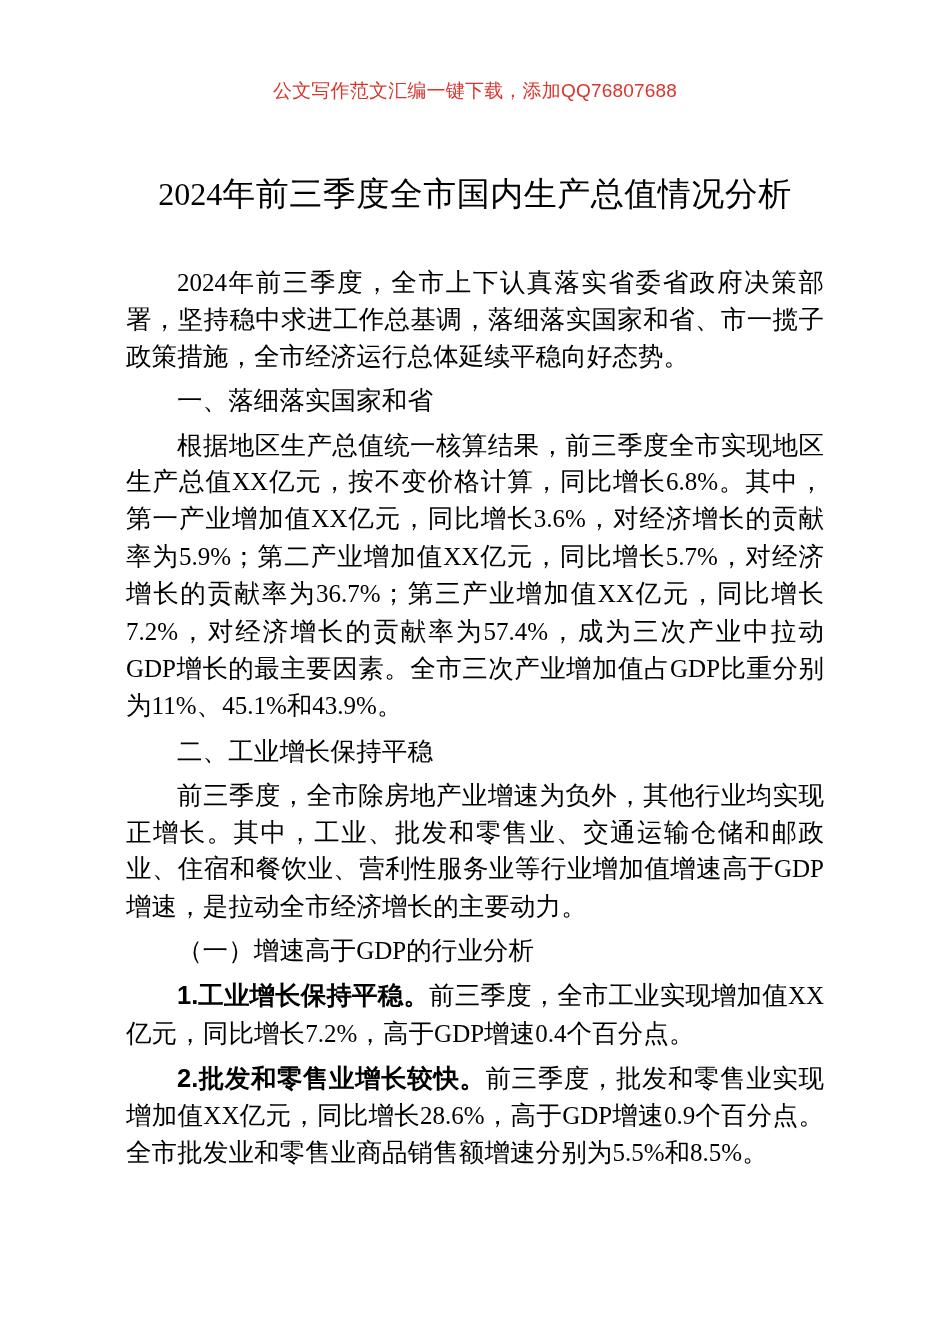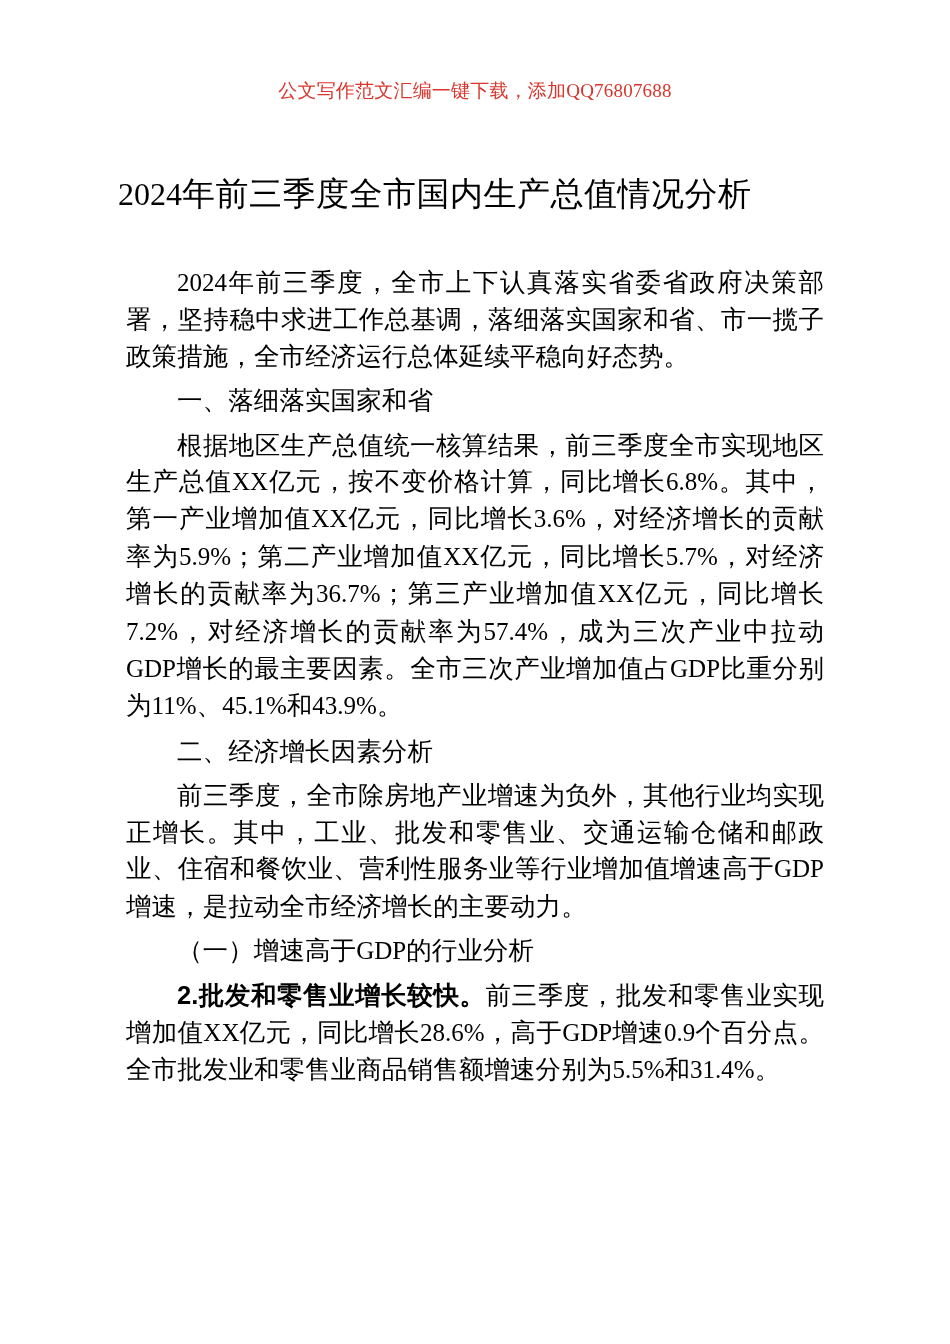--- a/index.html
+++ b/index.html
@@ -27,35 +27,36 @@
   .promo-header {
     position: absolute;
     top: 78px;
     left: 0;
     width: 950px;
     text-align: center;
     color: #d9352c;
     font-size: 19px;
     line-height: 26px;
     letter-spacing: 0.2px;
-    font-family: Liberation Serif, serif;
+    font-family: Liberation Sans, sans-serif;
     white-space: nowrap;
   }
 
   
   .doc {
     position: absolute;
     top: 168px;
     left: 118px;
     width: 714px;
   }
 
   .doc-title {
     font-size: 33px;
     line-height: 52px;
+    text-align: center;
     font-weight: 400;
     letter-spacing: 0.5px;
     margin: 0 0 44px 0;
     font-family: "Liberation Sans", "DejaVu Sans", sans-serif;
   }
 
   .para {
     font-size: 25.5px;
     line-height: 36.4px;
     text-align: justify;
@@ -100,23 +101,24 @@
   <div class="doc">
 
     <h1 class="doc-title"><span class="lat">2024</span>年前三季度全市国内生产总值情况分析</h1>
 
     <p class="para indent"><span class="lat">2024</span>年前三季度，全市上下认真落实省委省政府决策部署，坚持稳中求进工作总基调，落细落实国家和省、市一揽子政策措施，全市经济运行总体延续平稳向好态势。</p>
 
     <p class="para indent">一、落细落实国家和省</p>
 
     <p class="para indent">根据地区生产总值统一核算结果，前三季度全市实现地区生产总值<span class="lat">XX</span>亿元，按不变价格计算，同比增长<span class="lat">6.8%</span>。其中，第一产业增加值<span class="lat">XX</span>亿元，同比增长<span class="lat">3.6%</span>，对经济增长的贡献率为<span class="lat">5.9%</span>；第二产业增加值<span class="lat">XX</span>亿元，同比增长<span class="lat">5.7%</span>，对经济增长的贡献率为<span class="lat">36.7%</span>；第三产业增加值<span class="lat">XX</span>亿元，同比增长<span class="lat">7.2%</span>，对经济增长的贡献率为<span class="lat">57.4%</span>，成为三次产业中拉动<span class="lat">GDP</span>增长的最主要因素。全市三次产业增加值占<span class="lat">GDP</span>比重分别为<span class="lat">11%</span>、<span class="lat">45.1%</span>和<span class="lat">43.9%</span>。</p>
 
-    <p class="para indent">二、经济增长因素分析</p>
+    <p class="para indent">二、工业增长保持平稳</p>
 
     <p class="para indent">前三季度，全市除房地产业增速为负外，其他行业均实现正增长。其中，工业、批发和零售业、交通运输仓储和邮政业、住宿和餐饮业、营利性服务业等行业增加值增速高于<span class="lat">GDP</span>增速，是拉动全市经济增长的主要动力。</p>
 
     <p class="para indent">（一）增速高于<span class="lat">GDP</span>的行业分析</p>
 
+    <p class="para indent"><span class="bold-lead"><span class="lat">1.</span>工业增长保持平稳。</span><span>前三季度，全市工业实现增加值<span class="lat">XX</span>亿元，同比增长<span class="lat">7.2%</span>，高于<span class="lat">GDP</span>增速<span class="lat">0.4</span>个百分点。</span></p>
 
-    <p class="para indent"><span class="bold-lead"><span class="lat">2.</span>批发和零售业增长较快。</span><span>前三季度，批发和零售业实现增加值<span class="lat">XX</span>亿元，同比增长<span class="lat">28.6%</span>，高于<span class="lat">GDP</span>增速<span class="lat">0.9</span>个百分点。全市批发业和零售业商品销售额增速分别为<span class="lat">5.5%</span>和<span class="lat">31.4%</span>。</span></p>
+    <p class="para indent"><span class="bold-lead"><span class="lat">2.</span>批发和零售业增长较快。</span><span>前三季度，批发和零售业实现增加值<span class="lat">XX</span>亿元，同比增长<span class="lat">28.6%</span>，高于<span class="lat">GDP</span>增速<span class="lat">0.9</span>个百分点。全市批发业和零售业商品销售额增速分别为<span class="lat">5.5%</span>和<span class="lat">8.5%</span>。</span></p>
 
   </div>
 </div>
 
 </body></html>

